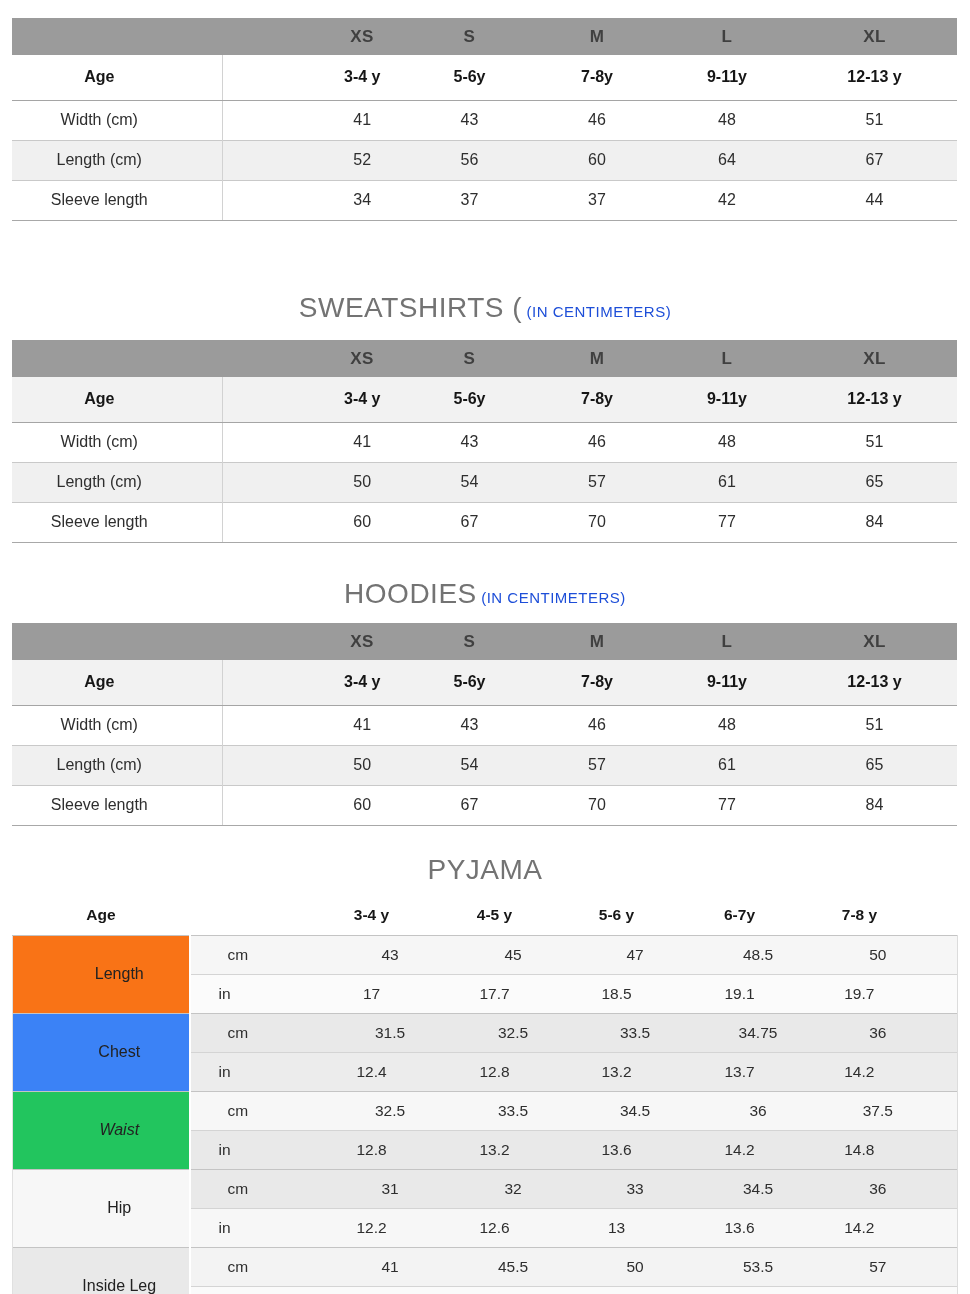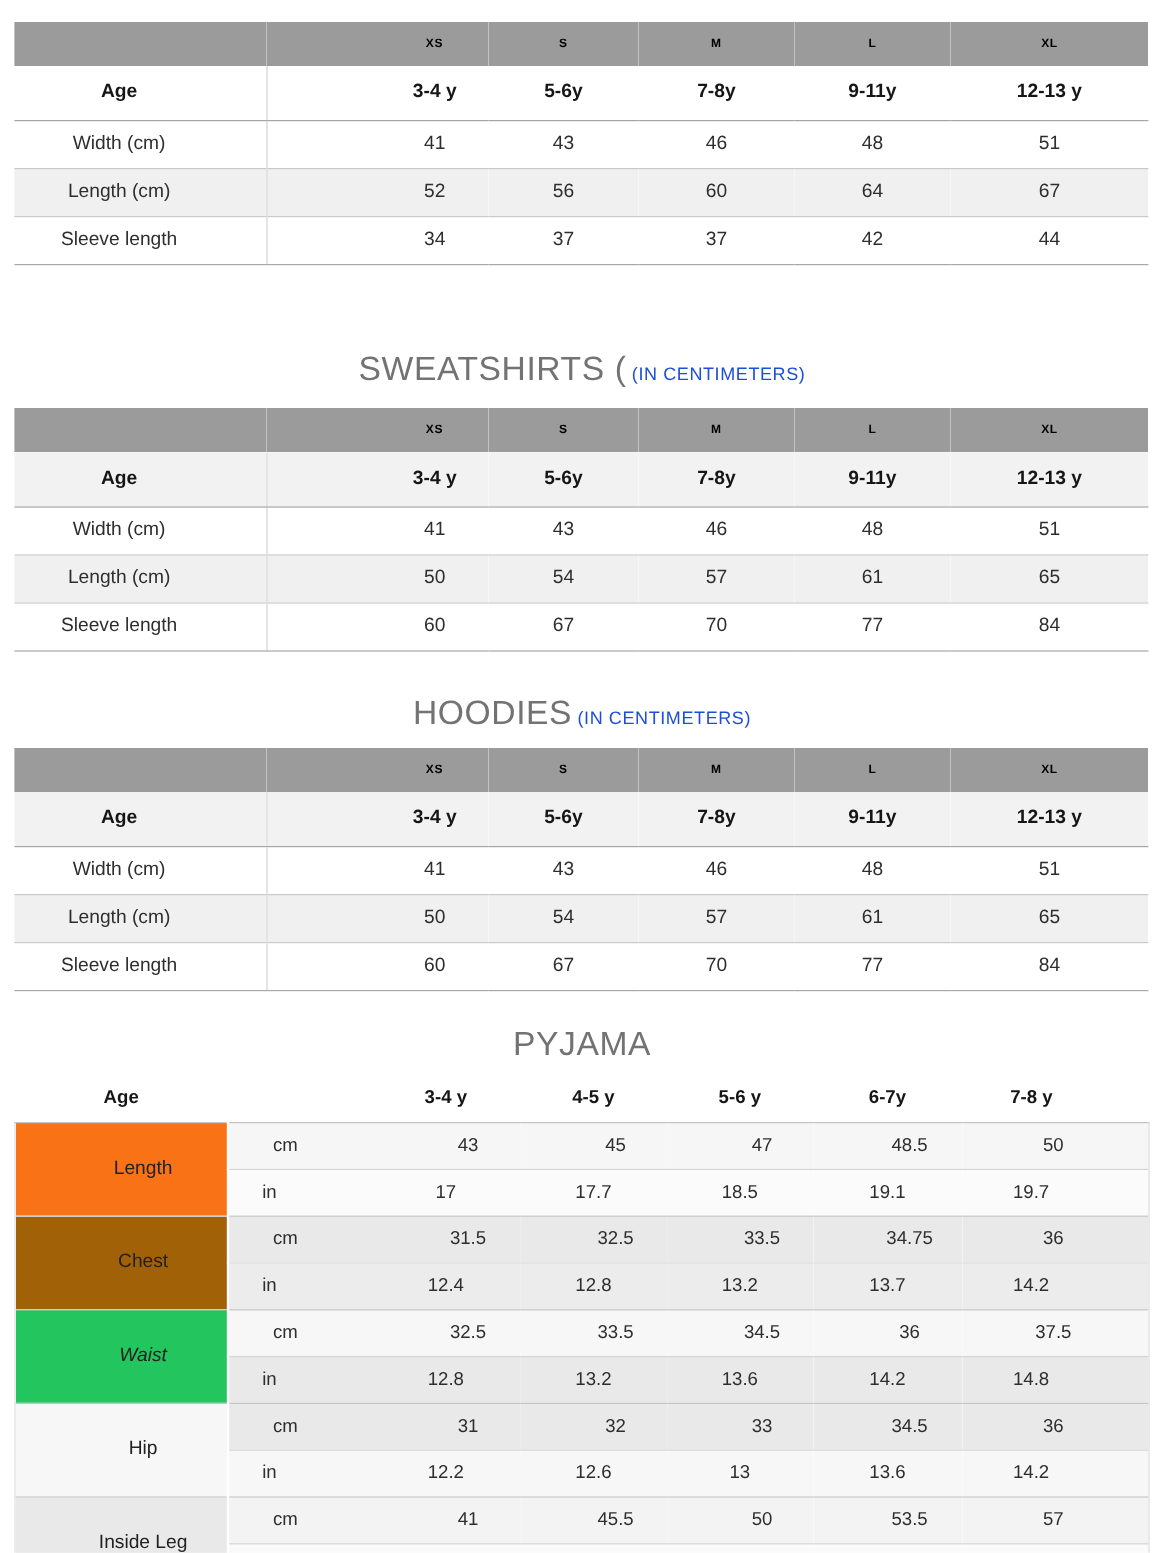--- a/index.html
+++ b/index.html
@@ -16,22 +16,22 @@
     position: absolute; left: 0; width: 970px; height: 40px;
     text-align: center; line-height: 40px; white-space: nowrap;
   }
   .t-main { font-size: 28px; color: #737373; letter-spacing: 0.5px; }
   .t-sub  { font-size: 15px; color: #1d4ed8; letter-spacing: 0.5px; }
 
   
   table { border-collapse: collapse; table-layout: fixed; width: 945px; }
   .sizes td { text-align: center; font-size: 16px; color: #2e2e2e; overflow: hidden; }
   .sizes tr.band td {
-    background: #9b9b9b; color: #000000; font-weight: bold;
-    font-size: 10px; height: 37px; letter-spacing: 0.5px;
+    background: #9b9b9b; color: #404040; font-weight: bold;
+    font-size: 17px; height: 37px; letter-spacing: 0.5px;
   }
   .sizes td.c0 { padding-left: 95px; }
   .sizes tr.agerow td { font-weight: bold; color: #161616; height: 45px; border-bottom: 1px solid #a5a5a5; }
   .sizes tr.datarow td { height: 40px; }
   .sizes tr.d2 td, .sizes tr.d3 td { border-top: 1px solid #c9c9c9; }
   .sizes tr.d3 td { border-bottom: 1px solid #a8a8a8; }
   .sizes tr.agerow td.lbl, .sizes tr.datarow td.lbl { border-right: 1px solid #d2d2d2; padding-right: 35px; }
 
   
   .pyj td { text-align: center; font-size: 15.5px; color: #2e2e2e; height: 39px; overflow: hidden; }
@@ -264,21 +264,21 @@
           </tr>
           <tr class="sub" style="background: rgb(251, 251, 251);">
             <td class="unit">in</td>
             <td class="pcell">17</td>
             <td class="pcell">17.7</td>
             <td class="pcell">18.5</td>
             <td class="pcell">19.1</td>
             <td class="pcell last endcol">19.7</td>
           </tr>
           <tr class="sec" style="background: rgb(233, 233, 233);">
-            <td class="plabel" rowspan="2" style="background: #a16207;">Chest</td>
+            <td class="plabel" rowspan="2" style="background: #3b82f6;">Chest</td>
             <td class="unit">cm</td>
             <td class="pcell">31.5</td>
             <td class="pcell">32.5</td>
             <td class="pcell">33.5</td>
             <td class="pcell">34.75</td>
             <td class="pcell last endcol">36</td>
           </tr>
           <tr class="sub" style="background: rgb(236, 236, 236);">
             <td class="unit">in</td>
             <td class="pcell">12.4</td>

